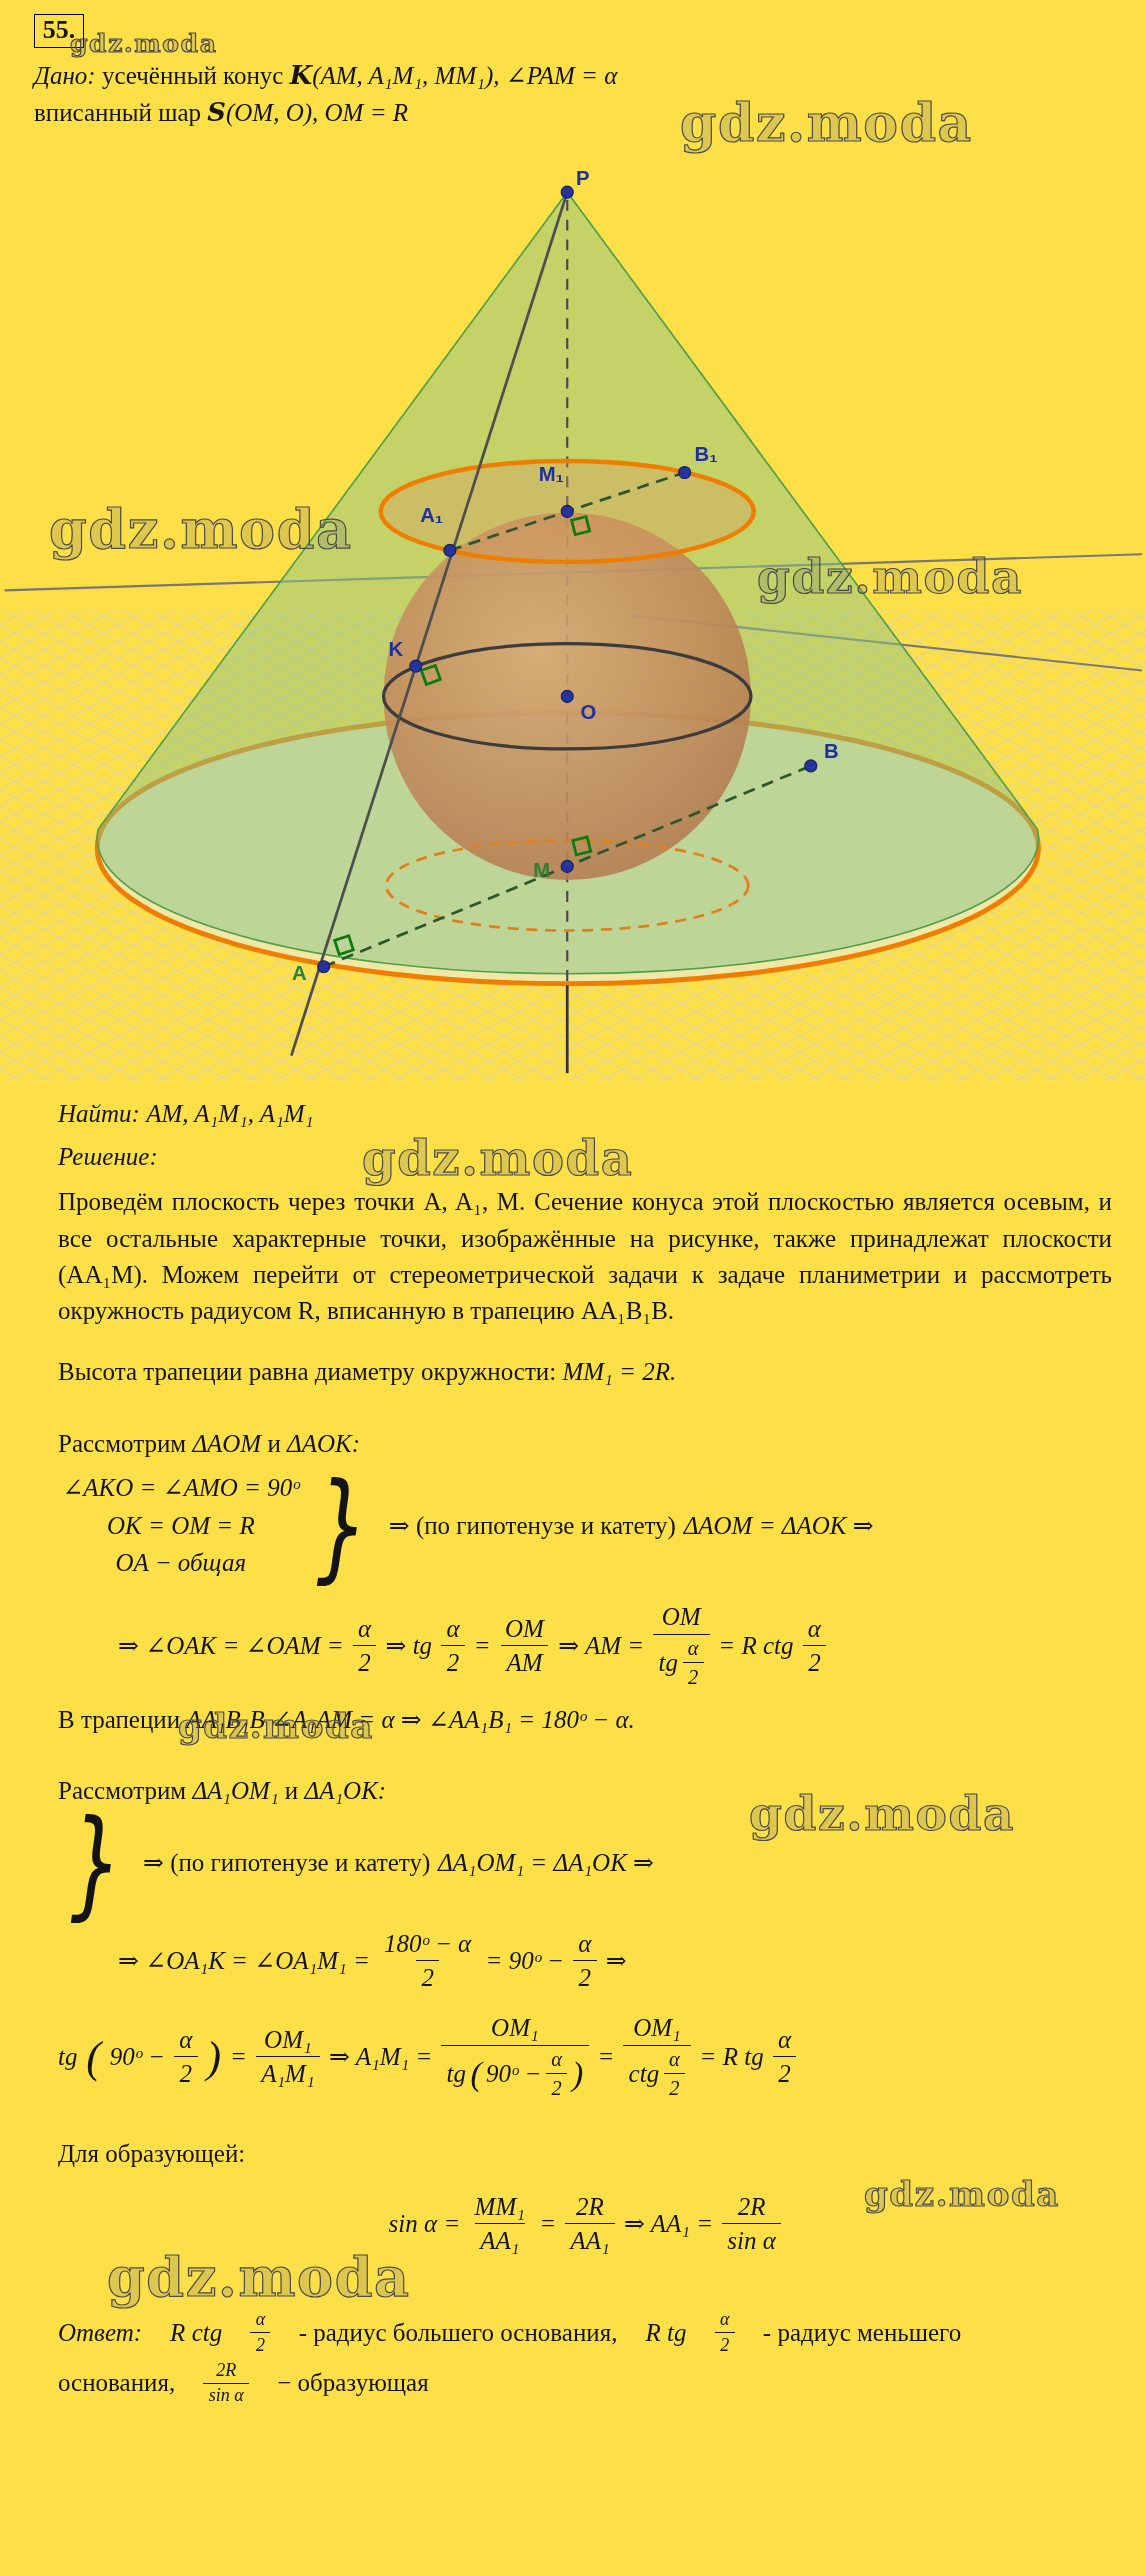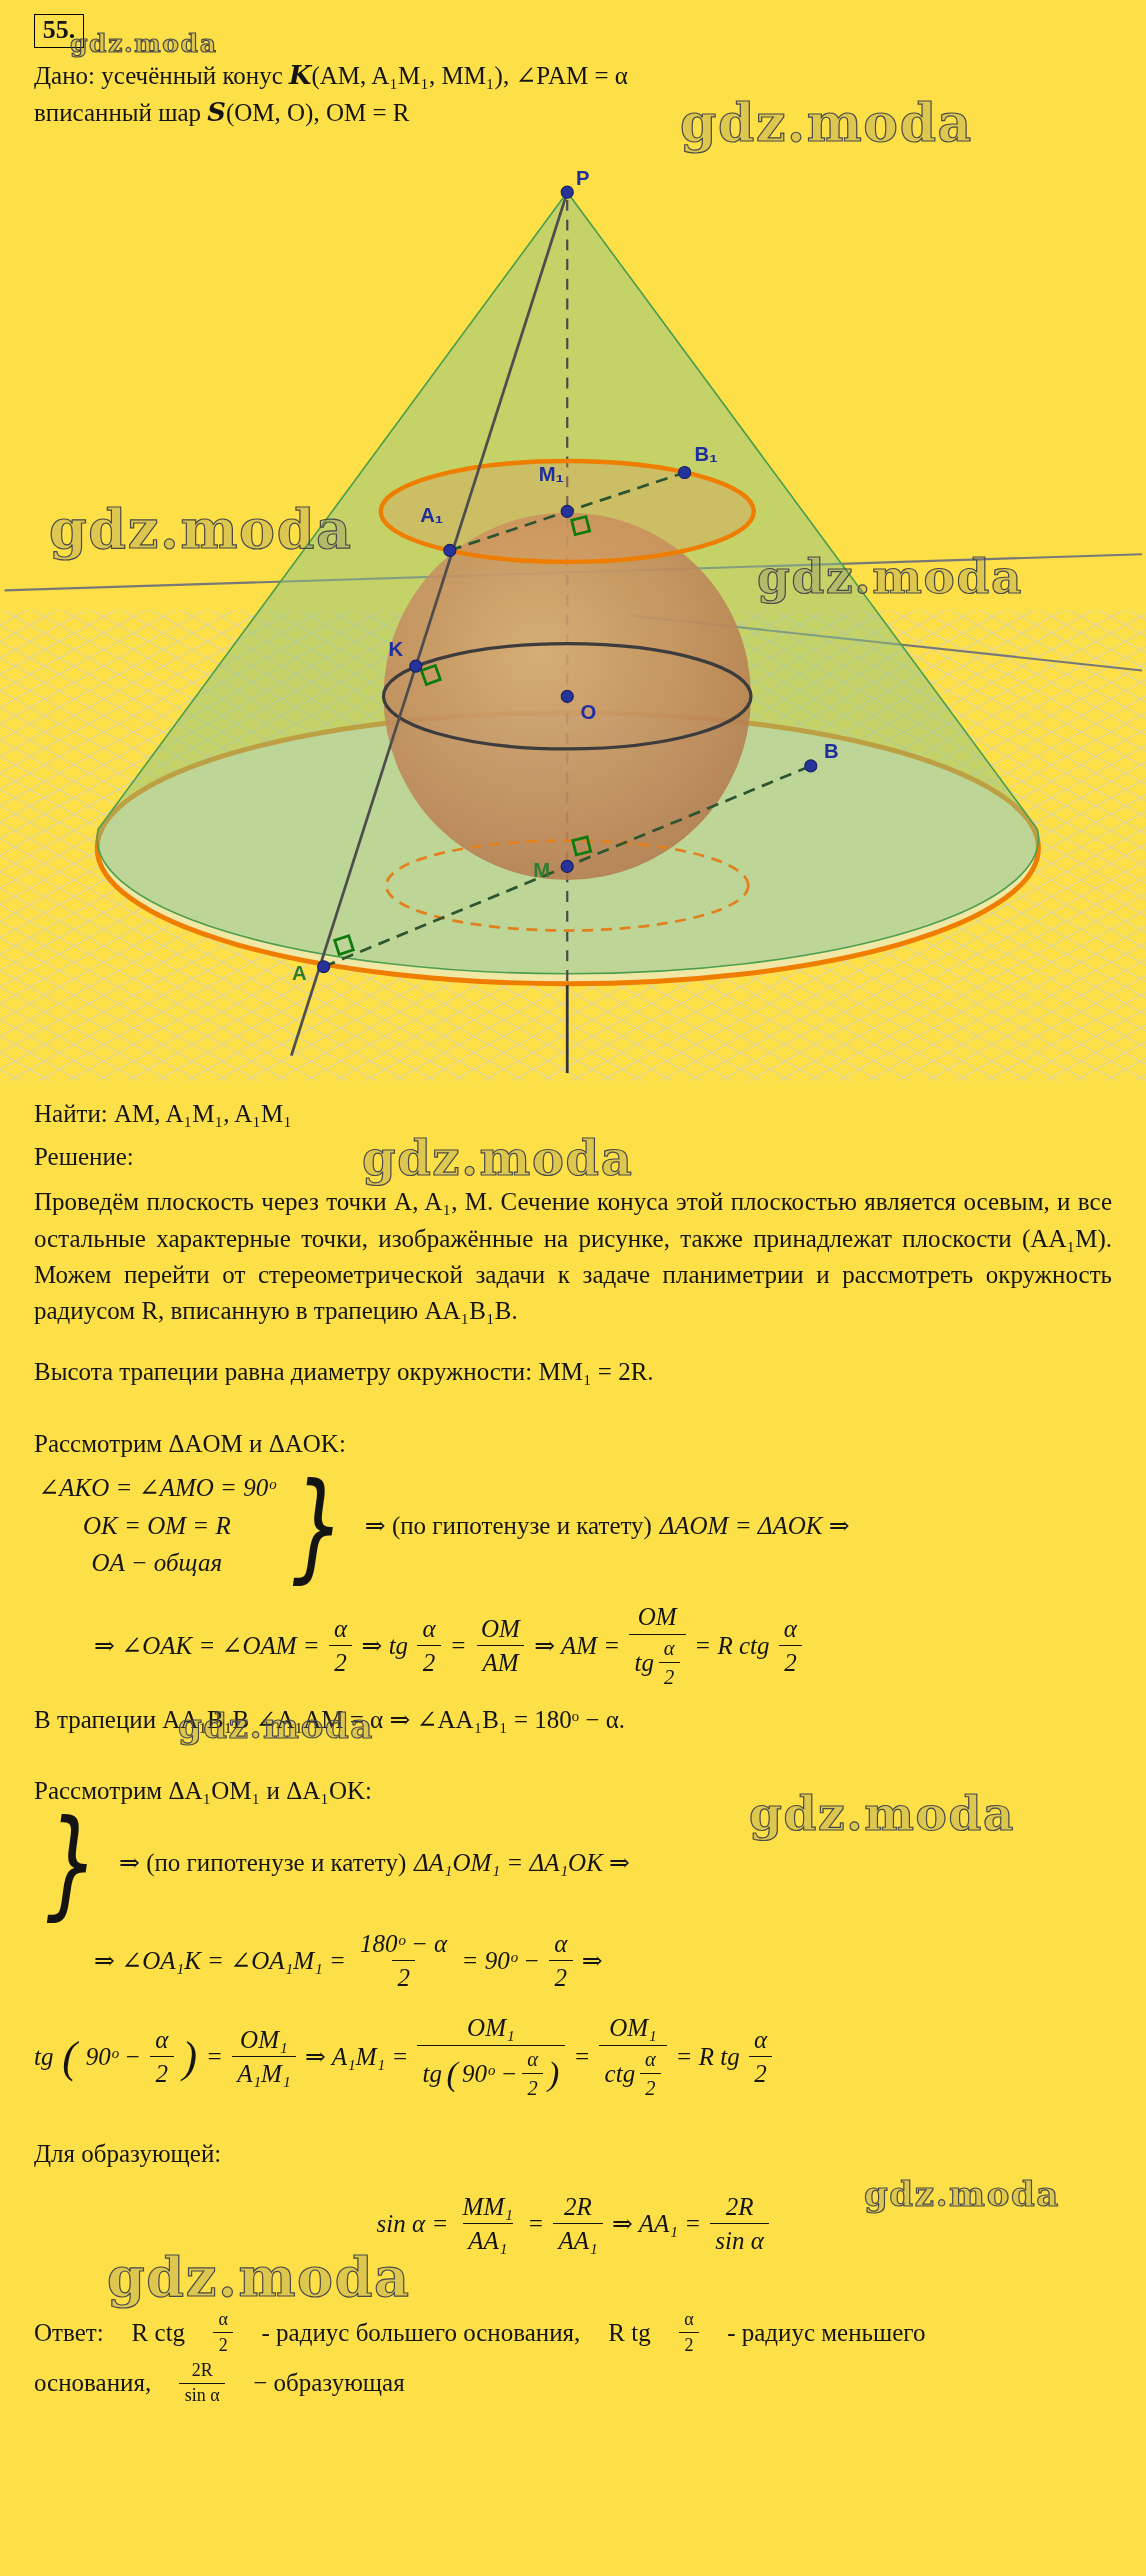--- a/index.html
+++ b/index.html
@@ -12,28 +12,28 @@
   .page { position:relative; width:1146px; min-height:2576px; overflow:hidden; background:#fde047; }
 
   
   .wm {
     position:absolute; z-index:6; white-space:nowrap; pointer-events:none;
     font-family:"DejaVu Serif",serif; font-weight:700; letter-spacing:1.6px;
     color:rgba(110,110,110,0.22); -webkit-text-stroke:1.2px #4a4a4a;
   }
 
   .content { padding:14.3px 34px 0 34px; }
-  .sec { padding:0 34px; position:relative; z-index:2; }
+  .sec { padding:0 34px; position:relative; z-index:2;margin-left:24px; }
 
   .numbox {
     display:inline-block; border:1.6px solid #000; padding:0 7.7px 2.2px 7.7px;
     font-weight:bold; font-size:26px; margin-bottom:8.8px;
   }
   .given { font-size:25px; line-height:1.42; }
-  .it { }
+  .it { font-style:italic; }
   .up { font-style:normal; }
   .script-letter { font-style:italic; font-weight:bold; font-family:"DejaVu Serif",serif; font-size:1.03em; }
 
   .figure { display:block; margin-top:26px; position:relative; z-index:1; }
 
   .find-line { margin-top:16.5px; }
   .sol-label { margin-top:15.4px; }
   .para { margin-top:13px; text-align:justify; line-height:1.45; }
   .hline { margin-top:12px; line-height:1.45; }
   .mt-lg { margin-top:35px; }

